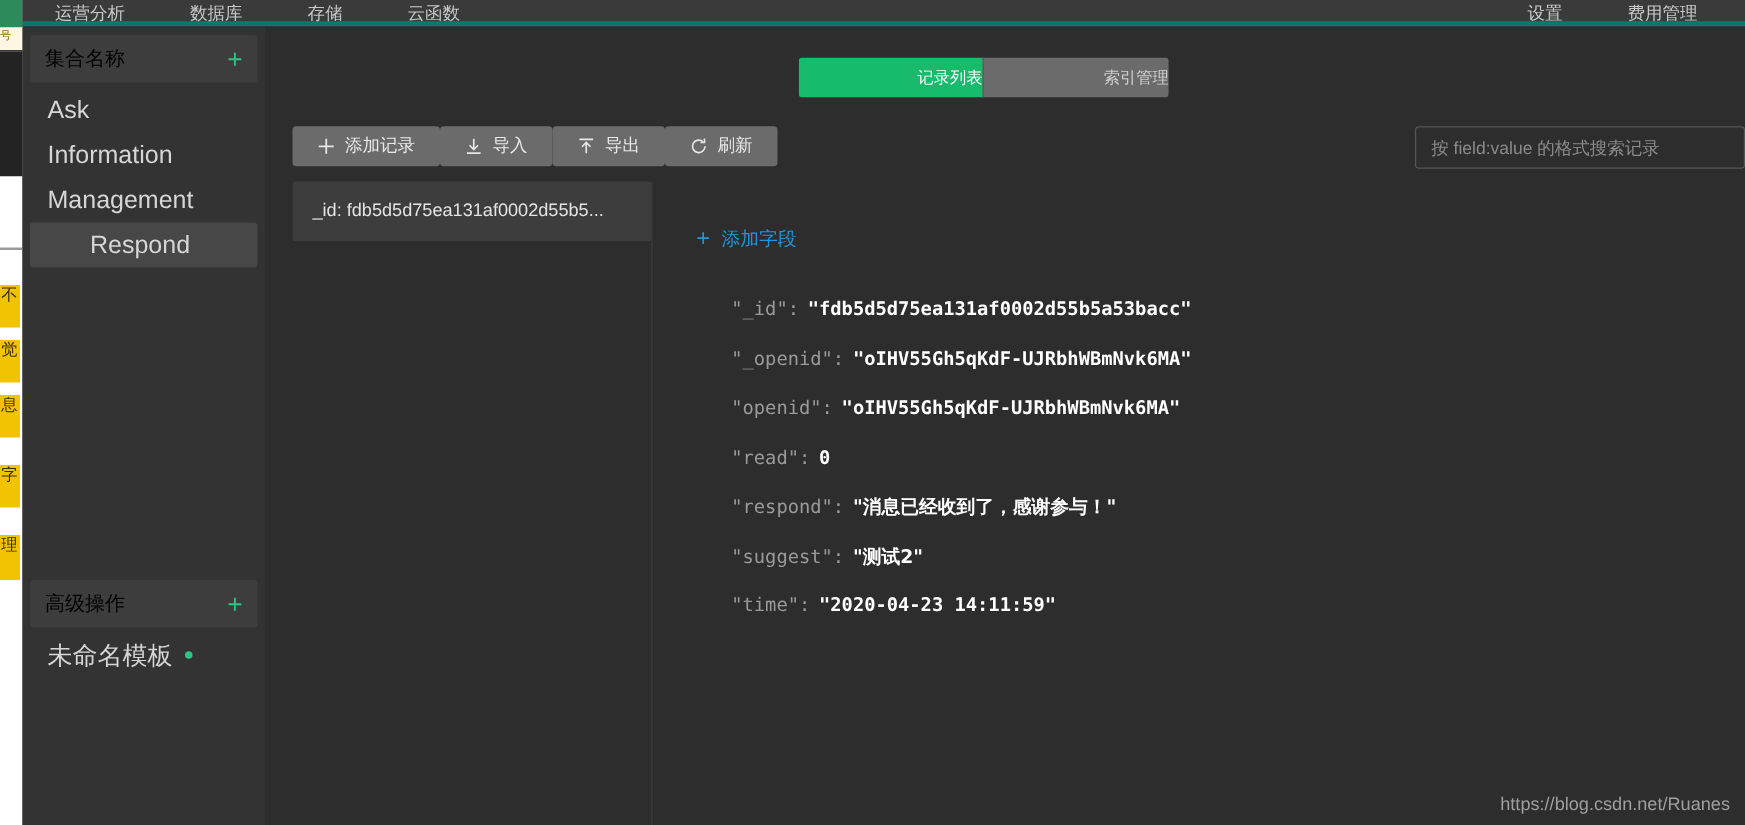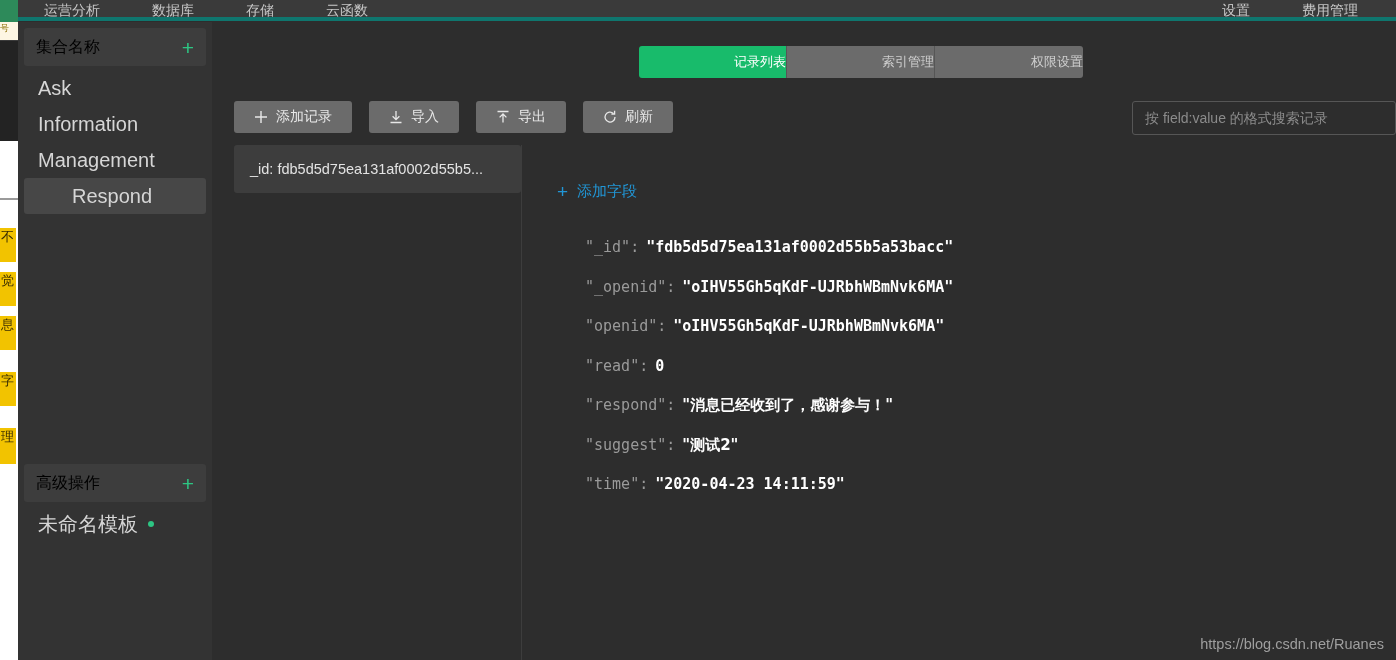--- a/index.html
+++ b/index.html
@@ -81,21 +81,21 @@
   .tab {
     height: 32px; line-height: 32px; padding: 0 0; width: 148px;
     text-align: right; font-size: 13px; color: #cfcfcf;
     background: #6b6b6b; cursor: pointer;
     border-right: 1px solid #565656;
   }
   .tab:last-child { border-right: none; }
   .tab.active { background: #18bb6b; color: #ffffff; }
 
   
-  #toolbar { position: absolute; left: 22px; top: 79px; display: flex; gap: 17px; }
+  #toolbar { position: absolute; left: 22px; top: 79px; display: flex; }
   .tb-btn {
     height: 32px; background: #6b6b6b; border: none; border-radius: 3px;
     color: #e8e8e8; font-size: 14px; cursor: pointer;
     display: flex; align-items: center; justify-content: center;
     gap: 8px; padding: 0 20px;
     font-family: "Liberation Sans", sans-serif;
   }
   .tb-ico { display: inline-flex; align-items: center; }
 
   #searchbox {
@@ -208,21 +208,20 @@
       </div>
     </div>
   </div>
 </div>
 
 <div id="main">
 
   <div id="tabbar">
     <div class="tab active">记录列表</div>
     <div class="tab">索引管理</div>
-    <div class="tab">权限设置</div>
   </div>
 
   <div id="toolbar">
 
     <button class="tb-btn">
       <span class="tb-ico">
         <svg width="14" height="14" viewBox="0 0 14 14">
             <path d="M7 1v12M1 7h12" stroke="#e8e8e8" stroke-width="1.4" fill="none"></path>
           </svg>
       </span>

